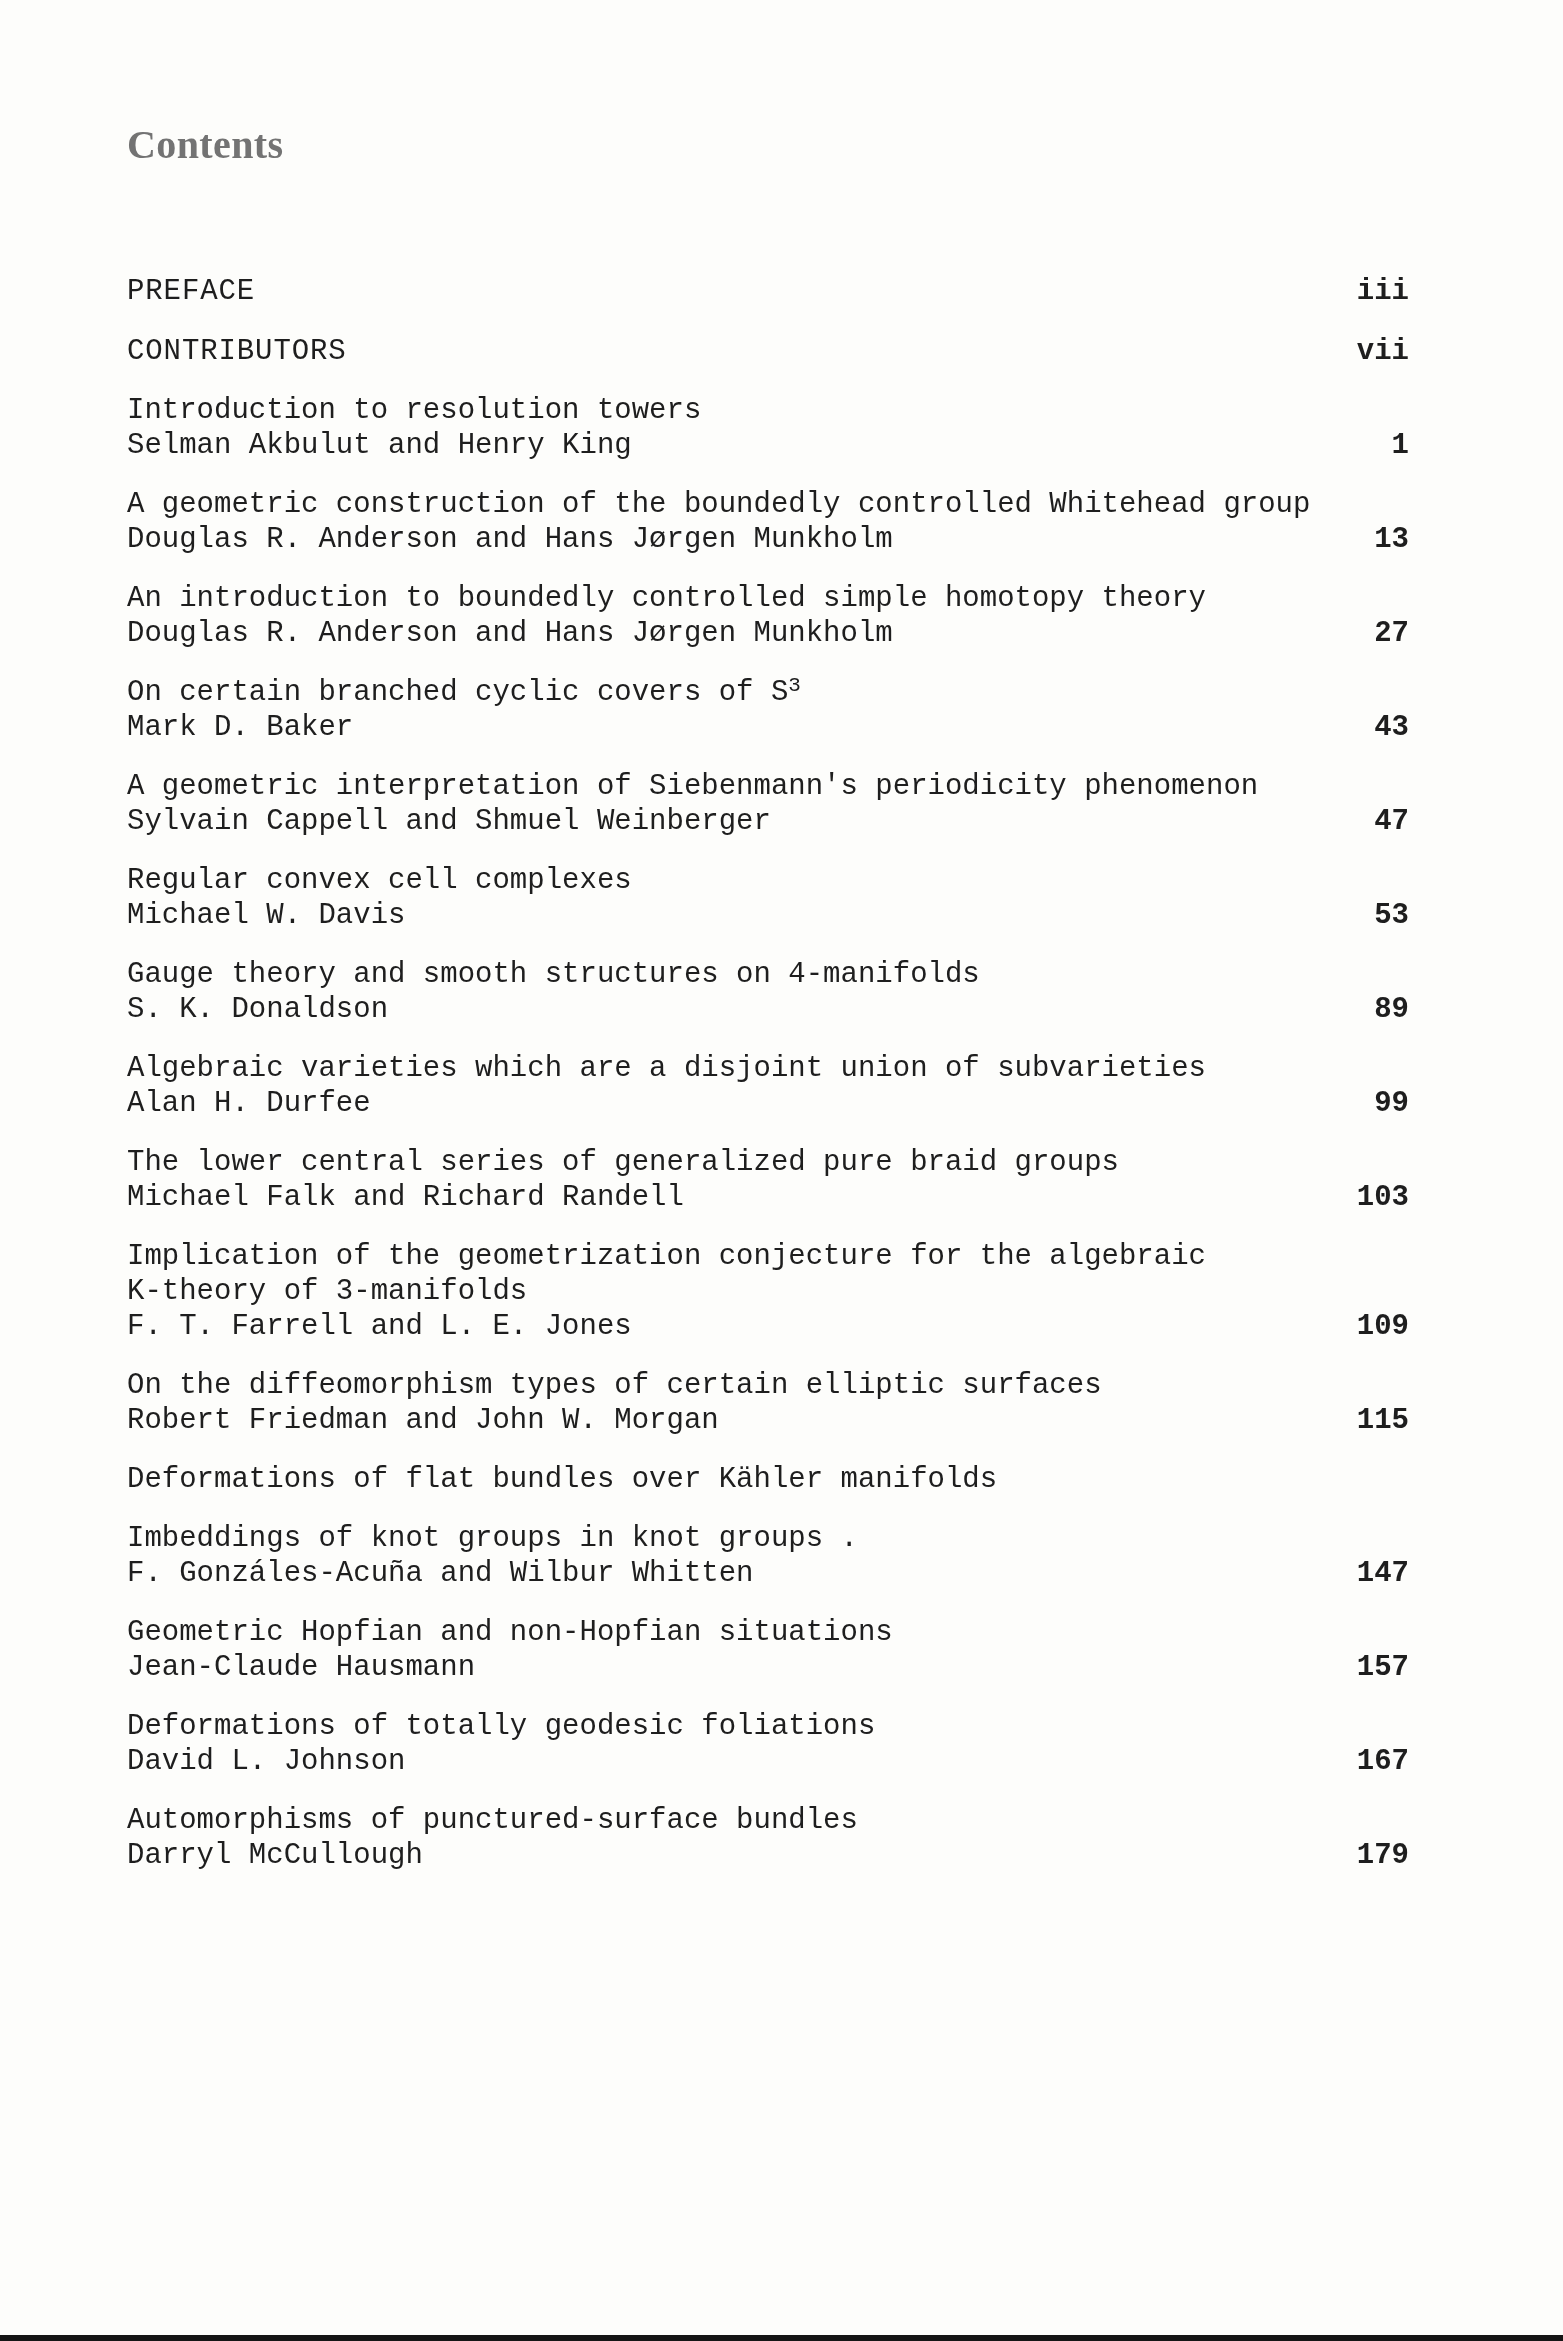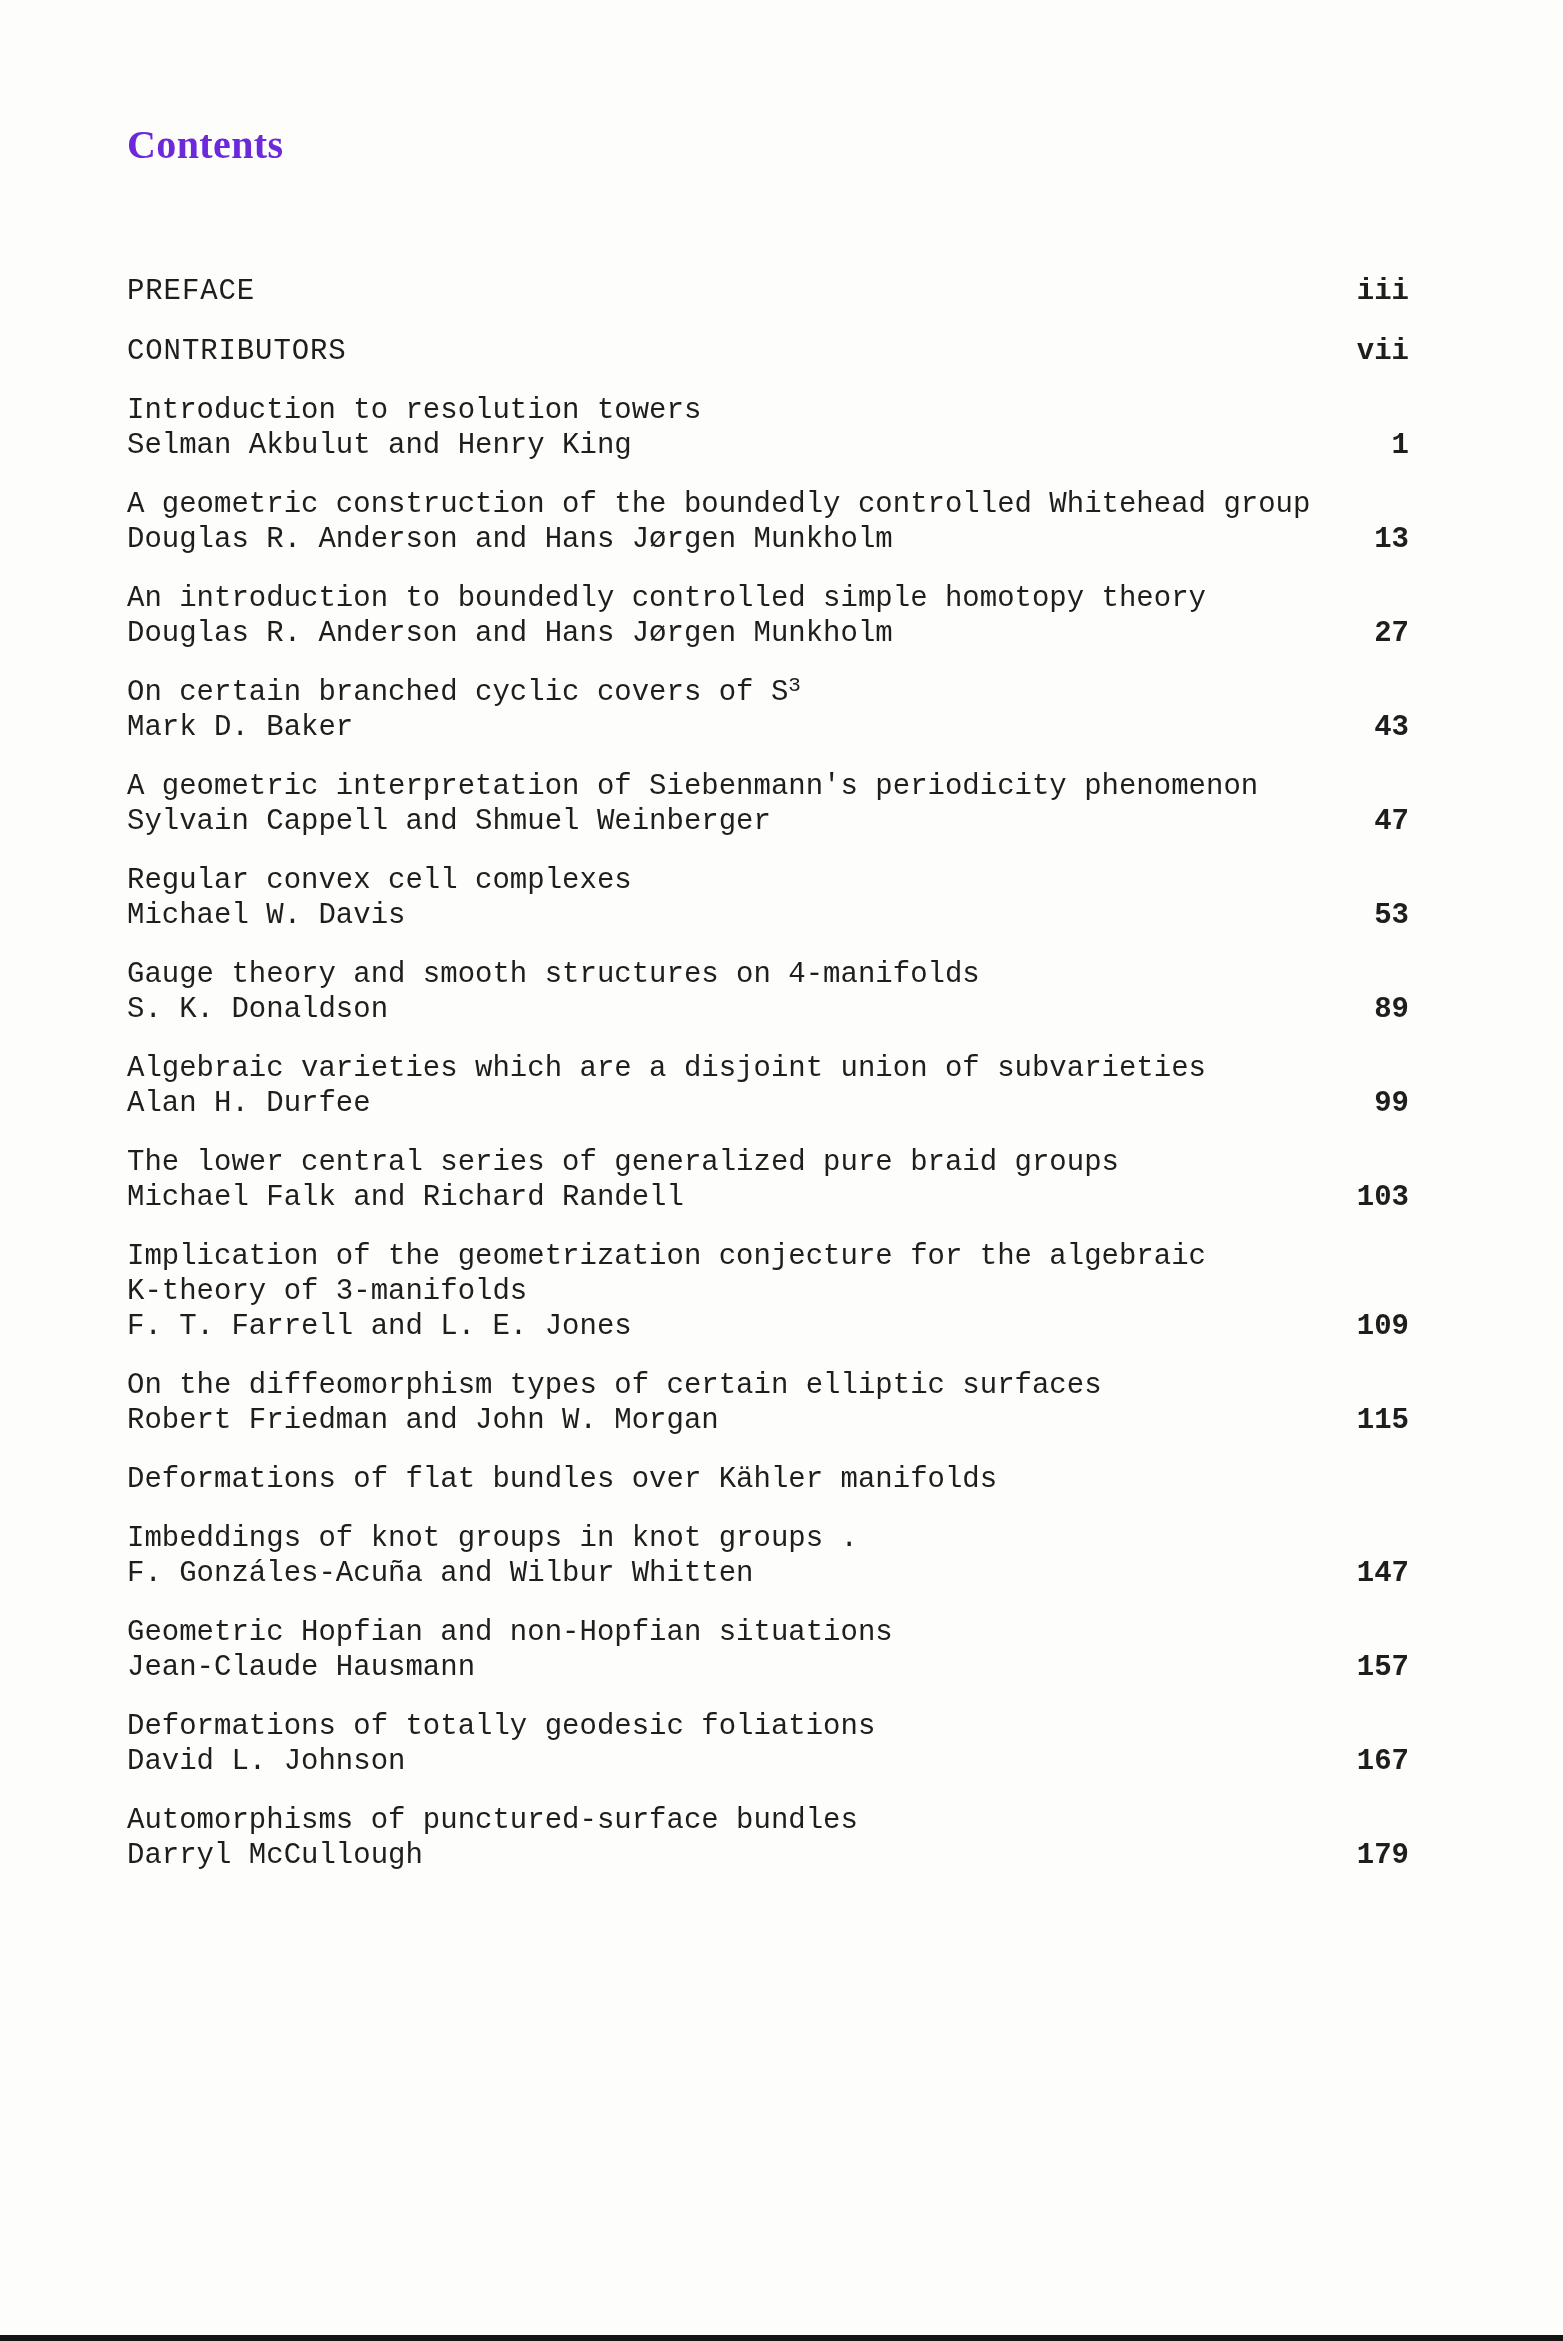--- a/index.html
+++ b/index.html
@@ -21,21 +21,21 @@
   .page-inner {
     padding: 123px 155px 0 127px;
   }
   .doc-title {
     font-family: "Liberation Serif", "DejaVu Serif", serif;
     font-weight: bold;
     font-size: 40px;
     line-height: 44px;
     margin: 0 0 107px 0;
     letter-spacing: 0.4px;
-    color: #6d28d9;
+    color: #737373;
   }
   .front-item {
     display: flex;
     justify-content: space-between;
     align-items: flex-start;
     margin-bottom: 24.5px;
   }
   .front-label {
     letter-spacing: 0.9px;
   }

